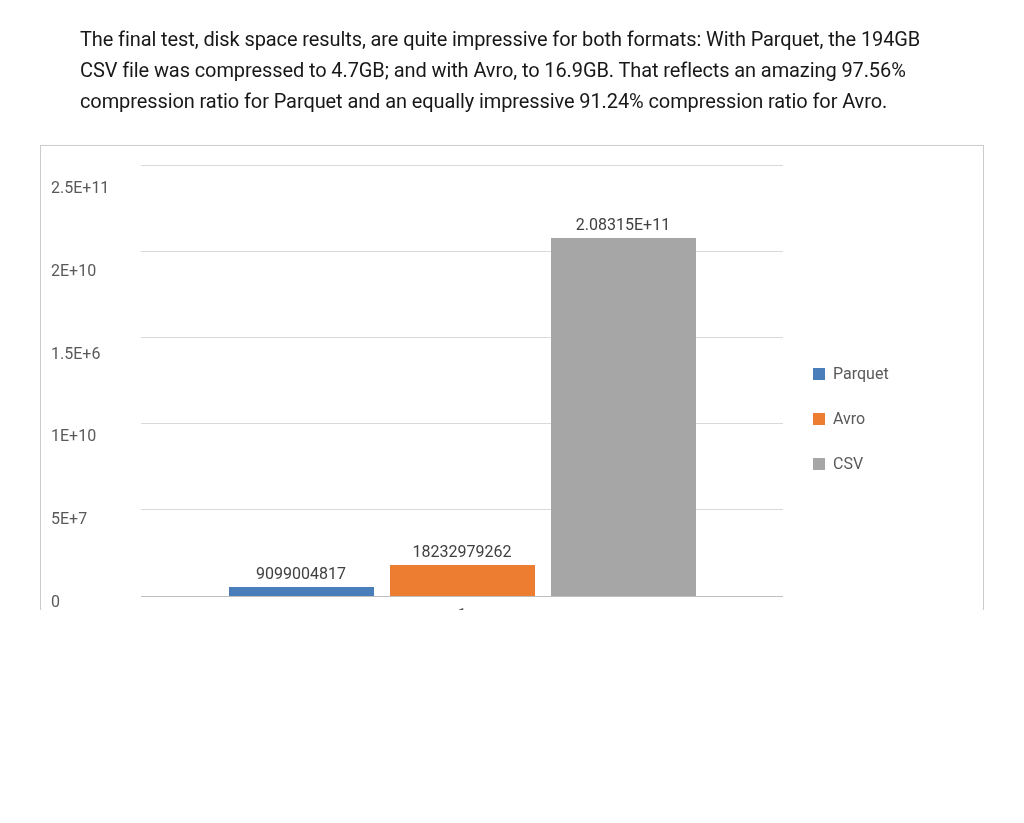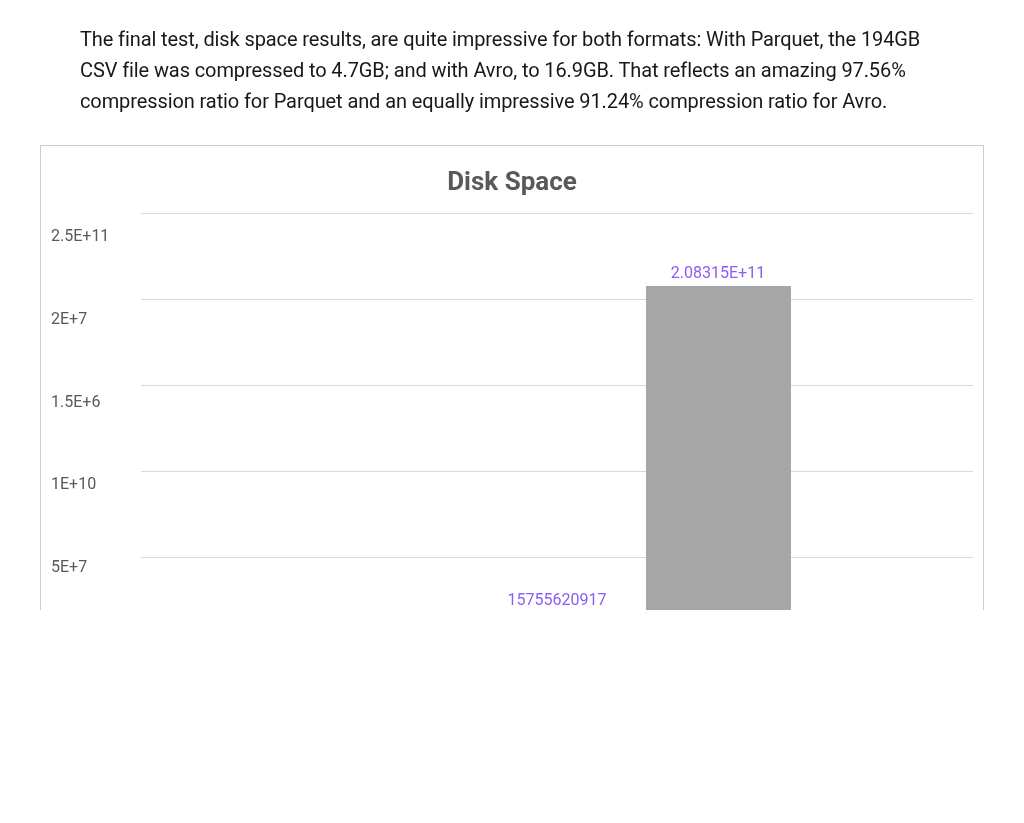--- a/index.html
+++ b/index.html
@@ -93,21 +93,21 @@
   .bar-group {
     width: 145px;
     position: relative;
     display: flex;
     flex-direction: column;
     align-items: center;
     justify-content: flex-end;
   }
   .bar-label {
     font-size: 16px;
-    color: #8b5cf6;
+    color: #404040;
     margin-bottom: 4px;
     white-space: nowrap;
   }
   .bar {
     width: 100%;
   }
   .bar.parquet { background: #4a7ebb; }
   .bar.avro    { background: #ed7d31; }
   .bar.csv     { background: #a6a6a6; }
   .x-axis {
@@ -141,59 +141,72 @@
   .legend-swatch.csv     { background: #a6a6a6; }
 </style>
 </head>
 <body>
 
 <div class="page">
 
   <p class="paragraph">The final test, disk space results, are quite impressive for both formats: With Parquet, the 194GB CSV file was compressed to 4.7GB; and with Avro, to 16.9GB. That reflects an amazing 97.56% compression ratio for Parquet and an equally impressive 91.24% compression ratio for Avro.</p>
 
   <div class="chart-frame">
-    <div class="chart-title">Disk Space</div>
 
     <div class="chart-body">
 
       <div class="plot-wrap">
 
         <div class="y-axis">
           <div class="y-tick">2.5E+11</div>
-          <div class="y-tick">2E+7</div>
+          <div class="y-tick">2E+10</div>
           <div class="y-tick">1.5E+6</div>
           <div class="y-tick">1E+10</div>
           <div class="y-tick">5E+7</div>
           <div class="y-tick">0</div>
         </div>
 
         <div class="plot-grid-area">
           <div class="plot-area">
             <div class="gridline" style="bottom:100%"></div>
             <div class="gridline" style="bottom:80%"></div>
             <div class="gridline" style="bottom:60%"></div>
             <div class="gridline" style="bottom:40%"></div>
             <div class="gridline" style="bottom:20%"></div>
 
             <div class="bars">
               <div class="bar-group">
                 <div class="bar-label">9099004817</div>
                 <div class="bar parquet" id="bar-parquet" style="height: 8.7264px;"></div>
               </div>
               <div class="bar-group">
-                <div class="bar-label">15755620917</div>
+                <div class="bar-label">18232979262</div>
                 <div class="bar avro" id="bar-avro" style="height: 31.3607px;"></div>
               </div>
               <div class="bar-group">
                 <div class="bar-label">2.08315E+11</div>
                 <div class="bar csv" id="bar-csv" style="height: 358.302px;"></div>
               </div>
             </div>
           </div>
           <div class="x-axis">1</div>
         </div>
 
       </div>
 
+      <div class="legend">
+        <div class="legend-item">
+          <span class="legend-swatch parquet"></span>
+          <span>Parquet</span>
+        </div>
+        <div class="legend-item">
+          <span class="legend-swatch avro"></span>
+          <span>Avro</span>
+        </div>
+        <div class="legend-item">
+          <span class="legend-swatch csv"></span>
+          <span>CSV</span>
+        </div>
+      </div>
 
     </div>
   </div>
 </div>
 
 </body></html>

